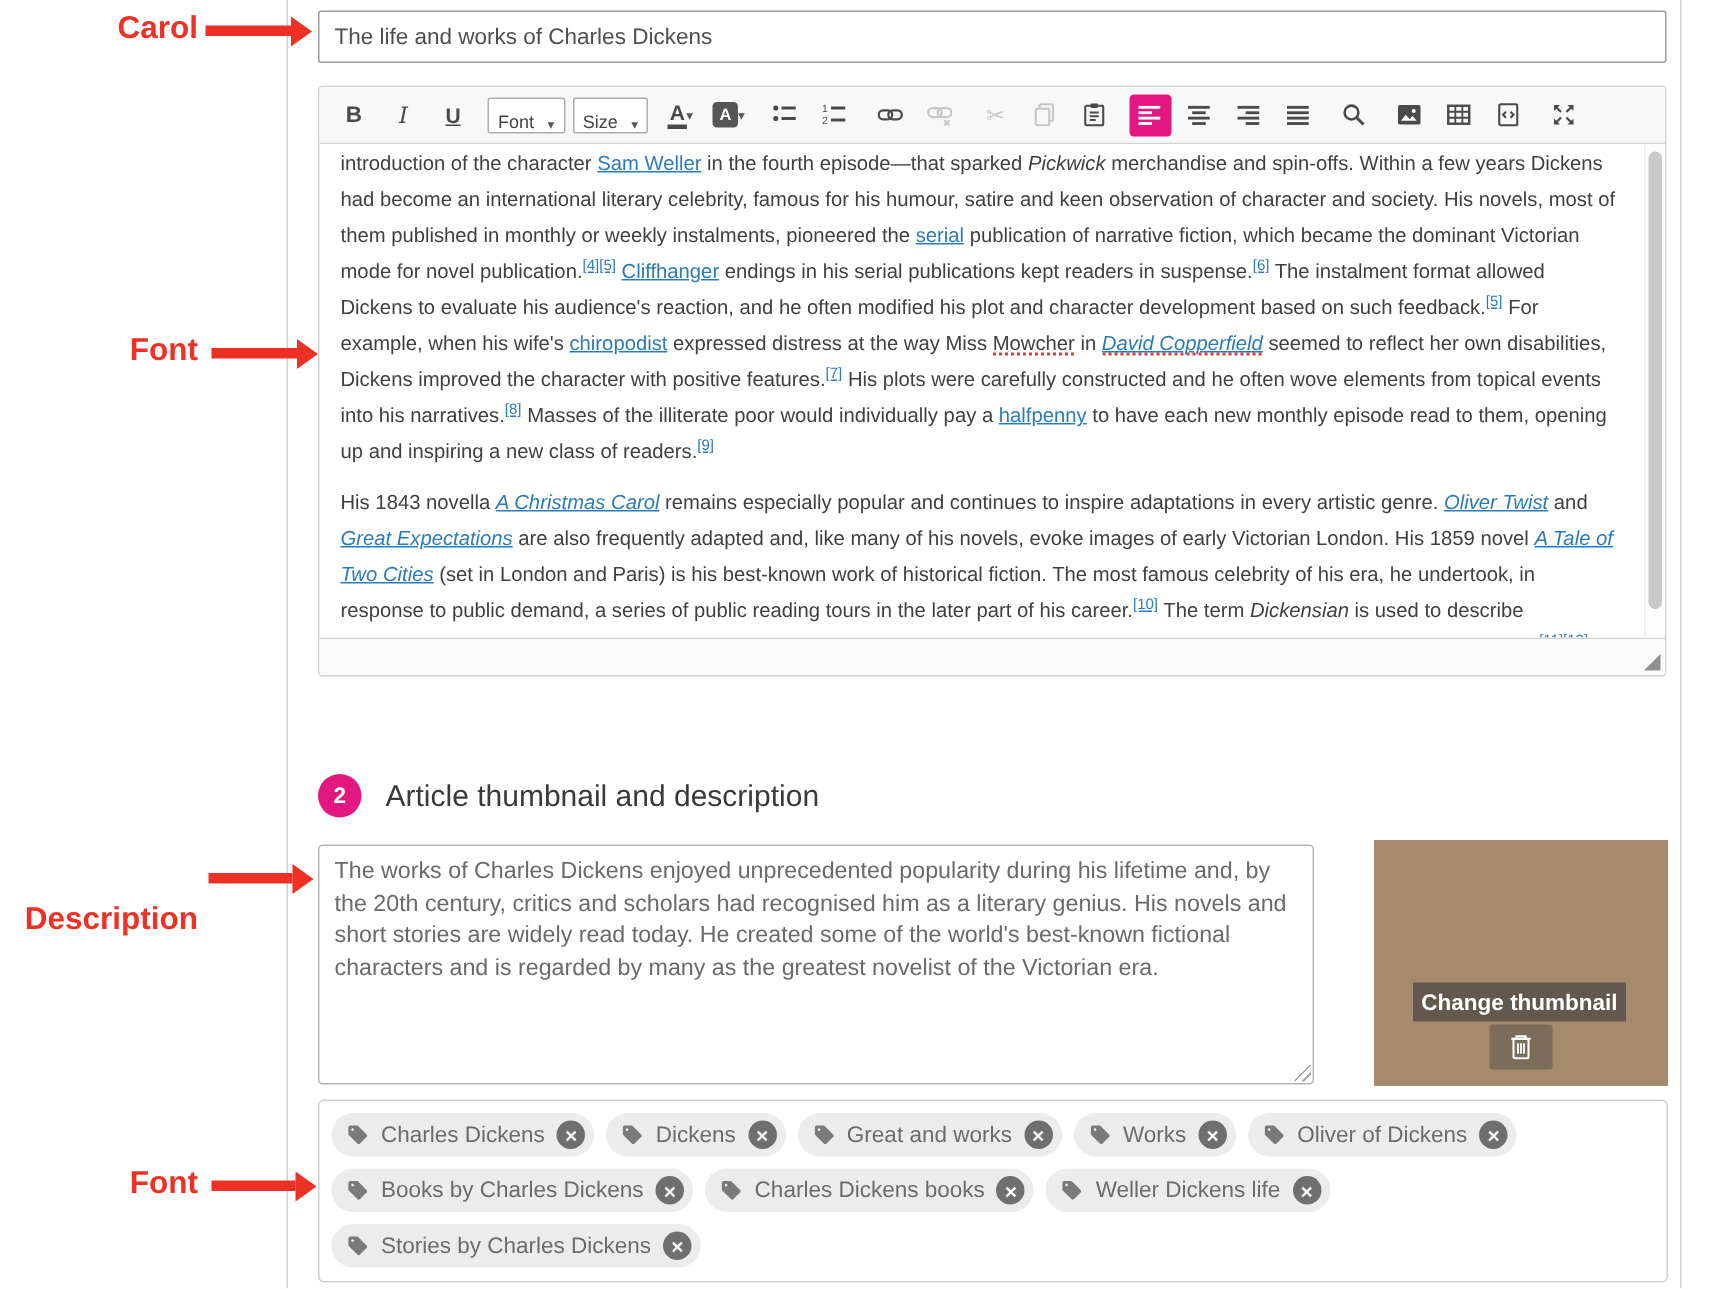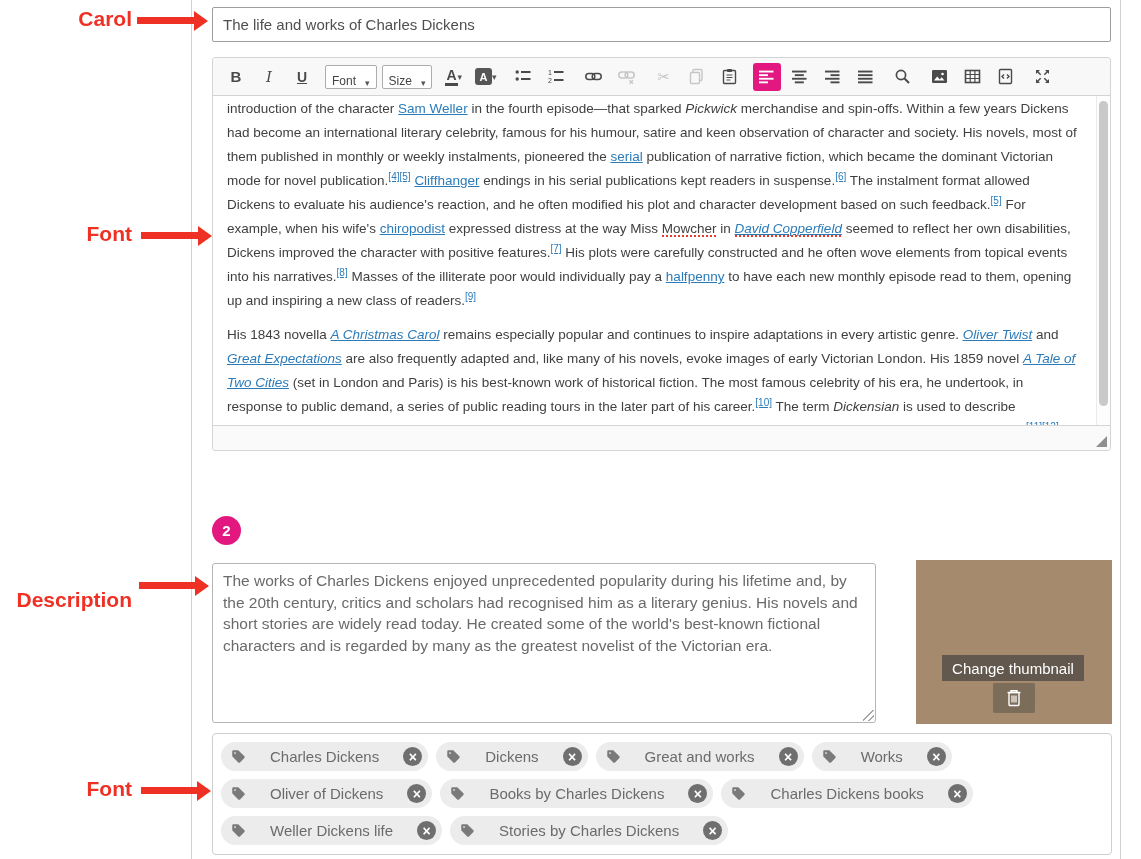--- a/index.html
+++ b/index.html
@@ -79,58 +79,58 @@
 
   
   .desc-wrap{position:absolute;left:212px;top:563px;width:664px;height:160px;}
   .desc{width:100%;height:100%;border:1px solid #b5b5b5;border-radius:3px;resize:none;
         padding:6px 10px;font-family:inherit;font-size:15.5px;line-height:21.5px;color:#6a6a6a;
         outline:none;overflow:hidden;background:#fff;}
   .desc-grip{position:absolute;right:2px;bottom:2px;width:11px;height:11px;pointer-events:none;
         background:linear-gradient(135deg,transparent 0 45%,#a5a5a5 45% 53%,transparent 53% 70%,#a5a5a5 70% 78%,transparent 78%);}
 
   
-  .thumbnail{position:absolute;left:916px;top:560px;width:196px;height:164px;overflow:hidden;cursor:pointer;}
+  .thumbnail{position:absolute;left:916px;top:560px;width:196px;height:164px;overflow:hidden;cursor:pointer;font-weight:bold;}
   .photo{position:absolute;inset:0;background:
       radial-gradient(ellipse 62px 30px at 56% 4%, #463828 0%, rgba(70,56,40,0) 70%),
       radial-gradient(ellipse 52px 66px at 58% 27%, #e6d0b6 0%, #cfb395 55%, rgba(207,179,149,0) 74%),
       radial-gradient(ellipse 44px 52px at 57% 56%, #80705b 0%, #6d5c48 50%, rgba(109,92,72,0) 78%),
       radial-gradient(ellipse 20px 24px at 52% 92%, #e9e1d3 0%, rgba(233,225,211,0) 70%),
       radial-gradient(ellipse 120px 76px at 18% 100%, #241d18 0%, rgba(36,29,24,0) 72%),
       radial-gradient(ellipse 120px 86px at 90% 102%, #2c241e 0%, rgba(44,36,30,0) 70%),
       linear-gradient(150deg,#a0template 0%,#b29677 45%,#7e654d 80%,#57432f 100%);
       background-color:#a58a6e;}
   .thumb-overlay{position:absolute;left:26px;right:28px;top:95px;height:26px;
       background:rgba(84,77,69,.82);color:#fff;font-size:15px;
       display:flex;align-items:center;justify-content:center;}
   .thumb-trash{position:absolute;left:50%;transform:translateX(-50%);top:123px;width:42px;height:30px;
       background:rgba(84,77,69,.5);border-radius:2px;display:flex;align-items:center;justify-content:center;cursor:pointer;}
 
   
   .tags-box{position:absolute;left:212px;top:733px;width:900px;height:122px;
       border:1px solid #cfcfcf;border-radius:4px;background:#fff;padding:8px;
       display:flex;flex-wrap:wrap;gap:8px;align-content:flex-start;}
   .pill{display:flex;align-items:center;height:29px;background:#ececec;border-radius:15px;
-      padding:0 6px 0 10px;gap:24px;font-size:15px;color:#6b6b6b;white-space:nowrap;}
+      padding:0 6px 0 10px;gap:8px;font-size:15px;color:#6b6b6b;white-space:nowrap;}
   .pill .x{width:19px;height:19px;border-radius:50%;background:#6f6f6f;color:#fff;
       display:flex;align-items:center;justify-content:center;font-size:14px;font-weight:bold;
       cursor:pointer;line-height:1;}
   .tagicon{flex:0 0 auto;}
 </style>
 </head>
 <body>
 
 <div class="page">
   <div class="panel"></div>
 
   <div class="ann-label" style="top:6px">Carol</div>
   <div class="ann-arrow" style="left:137px;top:17px;width:57px"></div>
   <div class="ann-label" style="top:221px">Font</div>
   <div class="ann-arrow" style="left:141px;top:232px;width:57px"></div>
-  <div class="ann-label" style="top:587px">Description</div>
+  <div class="ann-label" style="top:600px">Description</div>
   <div class="ann-arrow" style="left:139px;top:582px;width:56px"></div>
   <div class="ann-label" style="top:776px">Font</div>
   <div class="ann-arrow" style="left:141px;top:787px;width:56px"></div>
 
   <input class="title-input" type="text" value="The life and works of Charles Dickens" style="">
 
   <div class="editor">
     <div class="toolbar">
       <span class="grp">
         <span class="tbtn">
@@ -296,20 +296,21 @@
         <div class="vthumb"></div>
       </div>
     </div>
 
     <div class="efooter">
       <div class="grip"></div>
     </div>
   </div>
 
   <div class="step-circle">2</div>
+  <div class="section-heading">Article thumbnail and description</div>
 
   <div class="desc-wrap">
     <textarea class="desc" style="">The works of Charles Dickens enjoyed unprecedented popularity during his lifetime and, by the 20th century, critics and scholars had recognised him as a literary genius. His novels and short stories are widely read today. He created some of the world's best-known fictional characters and is regarded by many as the greatest novelist of the Victorian era.</textarea>
     <div class="desc-grip"></div>
   </div>
 
   <div class="thumbnail">
     <div class="photo"></div>
     <div class="thumb-overlay">Change thumbnail</div>
     <div class="thumb-trash">

